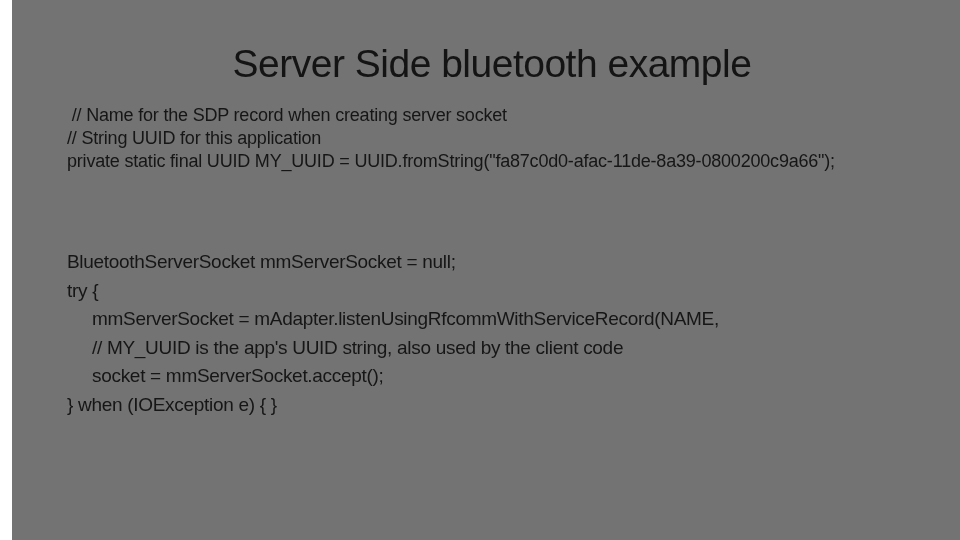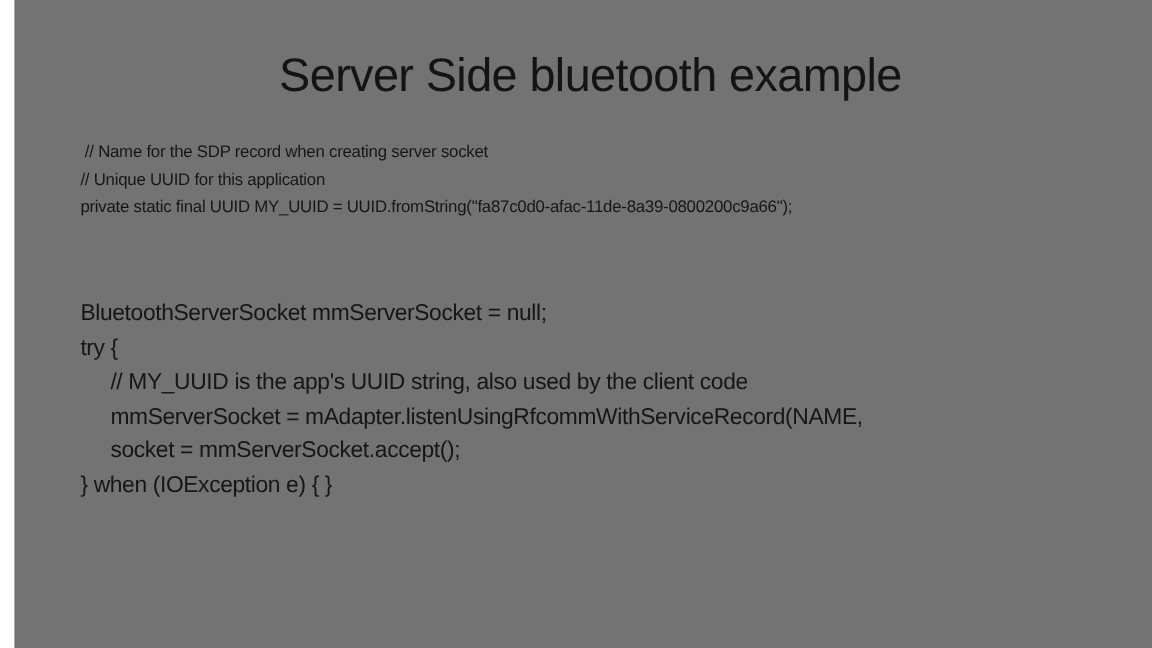--- a/index.html
+++ b/index.html
@@ -28,22 +28,22 @@
     letter-spacing: -0.5px;
     color: #141414;
     white-space: pre;
   }
   .code-block {
     position: absolute;
     left: 55px;
     right: 20px;
   }
   .code-block-1 {
-    top: 115px;
-    font-size: 14px;
+    top: 104px;
+    font-size: 18px;
     line-height: 23px;
     letter-spacing: -0.2px;
   }
   .code-block-2 {
     top: 248px;
     font-size: 19px;
     line-height: 28.5px;
     letter-spacing: -0.3px;
   }
   .code-line {
@@ -56,26 +56,26 @@
 </style>
 </head>
 <body>
 
 <div class="slide">
 
   <div class="slide-title">Server Side bluetooth example</div>
 
   <div class="code-block code-block-1">
     <div class="code-line"> // Name for the SDP record when creating server socket</div>
-    <div class="code-line">// Unique UUID for this application</div>
+    <div class="code-line">// String UUID for this application</div>
     <div class="code-line">private static final UUID MY_UUID = UUID.fromString("fa87c0d0-afac-11de-8a39-0800200c9a66");</div>
   </div>
 
   <div class="code-block code-block-2">
     <div class="code-line">BluetoothServerSocket mmServerSocket = null;</div>
     <div class="code-line">try {</div>
+    <div class="code-line indent">mmServerSocket = mAdapter.listenUsingRfcommWithServiceRecord(NAME,</div>
     <div class="code-line indent">// MY_UUID is the app's UUID string, also used by the client code</div>
-    <div class="code-line indent">mmServerSocket = mAdapter.listenUsingRfcommWithServiceRecord(NAME,</div>
     <div class="code-line indent">socket = mmServerSocket.accept();</div>
     <div class="code-line">} when (IOException e) { }</div>
   </div>
 
 </div>
 
 </body></html>

